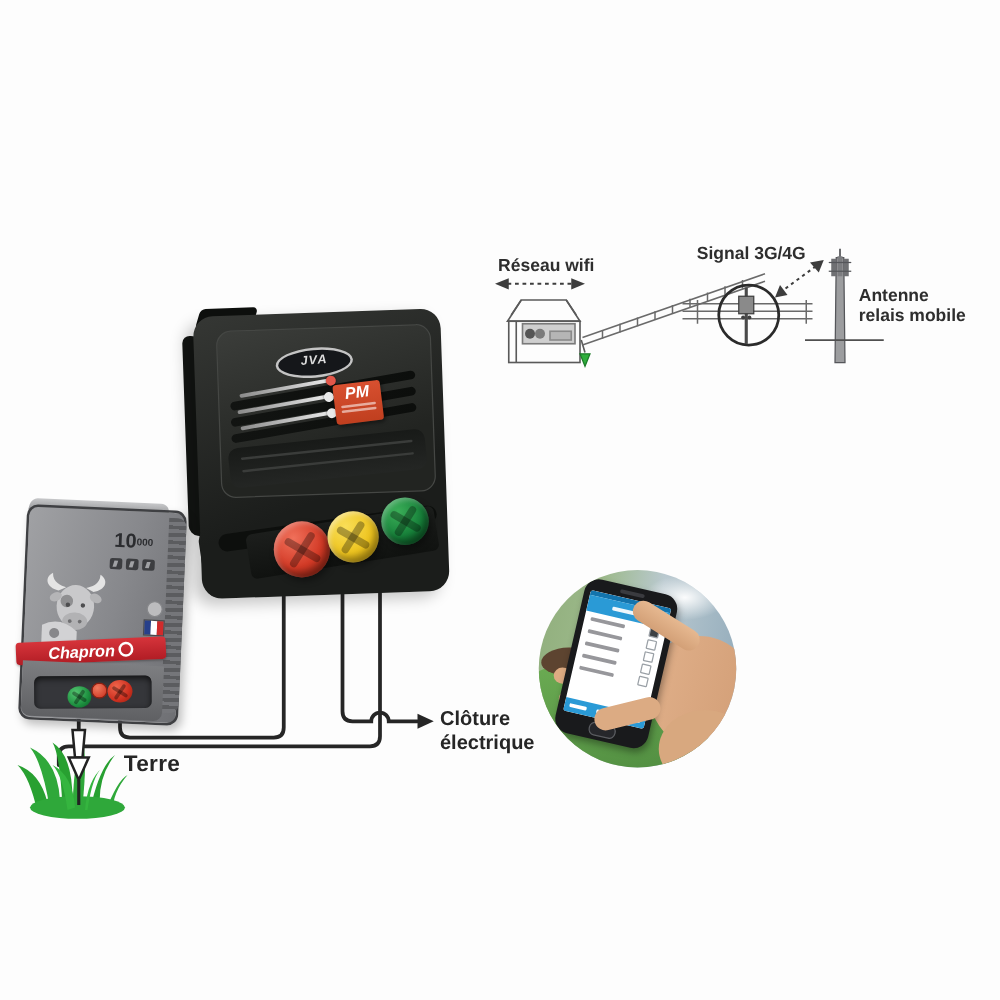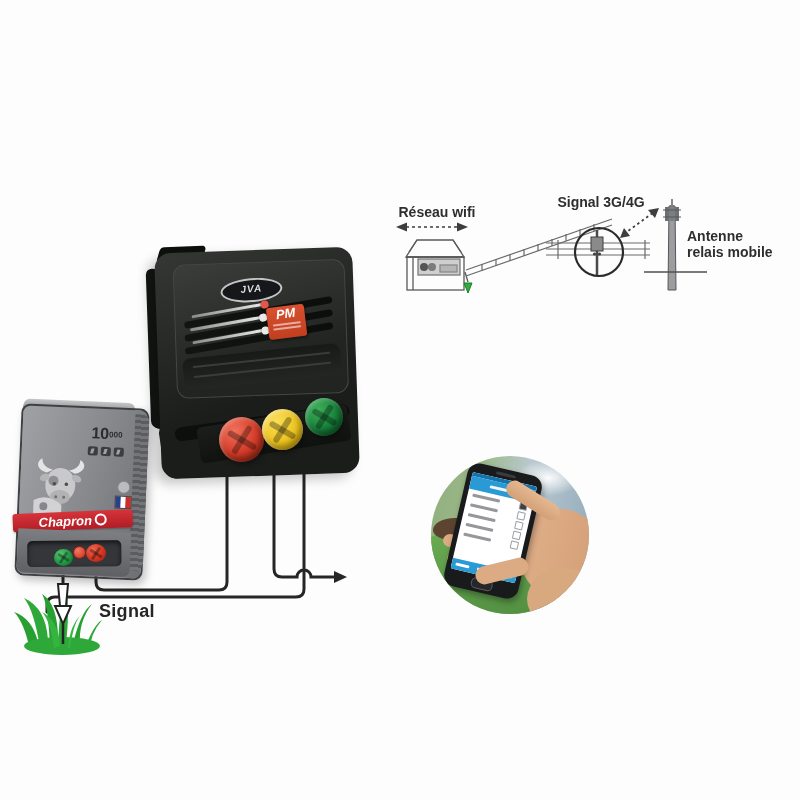--- a/index.html
+++ b/index.html
@@ -368,15 +368,19 @@
             <i></i>
             <i></i>
           </div>
       </div>
       <div class="abs ph-home"></div>
     </div>
     <div class="abs pc-thumb"></div>
     <div class="abs pc-finger-index"></div>
   </div>
 
-  <div class="abs label-terre">Signal</div>
+  <div class="abs label-terre">Terre</div>
+  <div class="abs label-cloture">
+    <div>Clôture</div>
+    <div>électrique</div>
+  </div>
 
 </div>
 
 </body></html>

